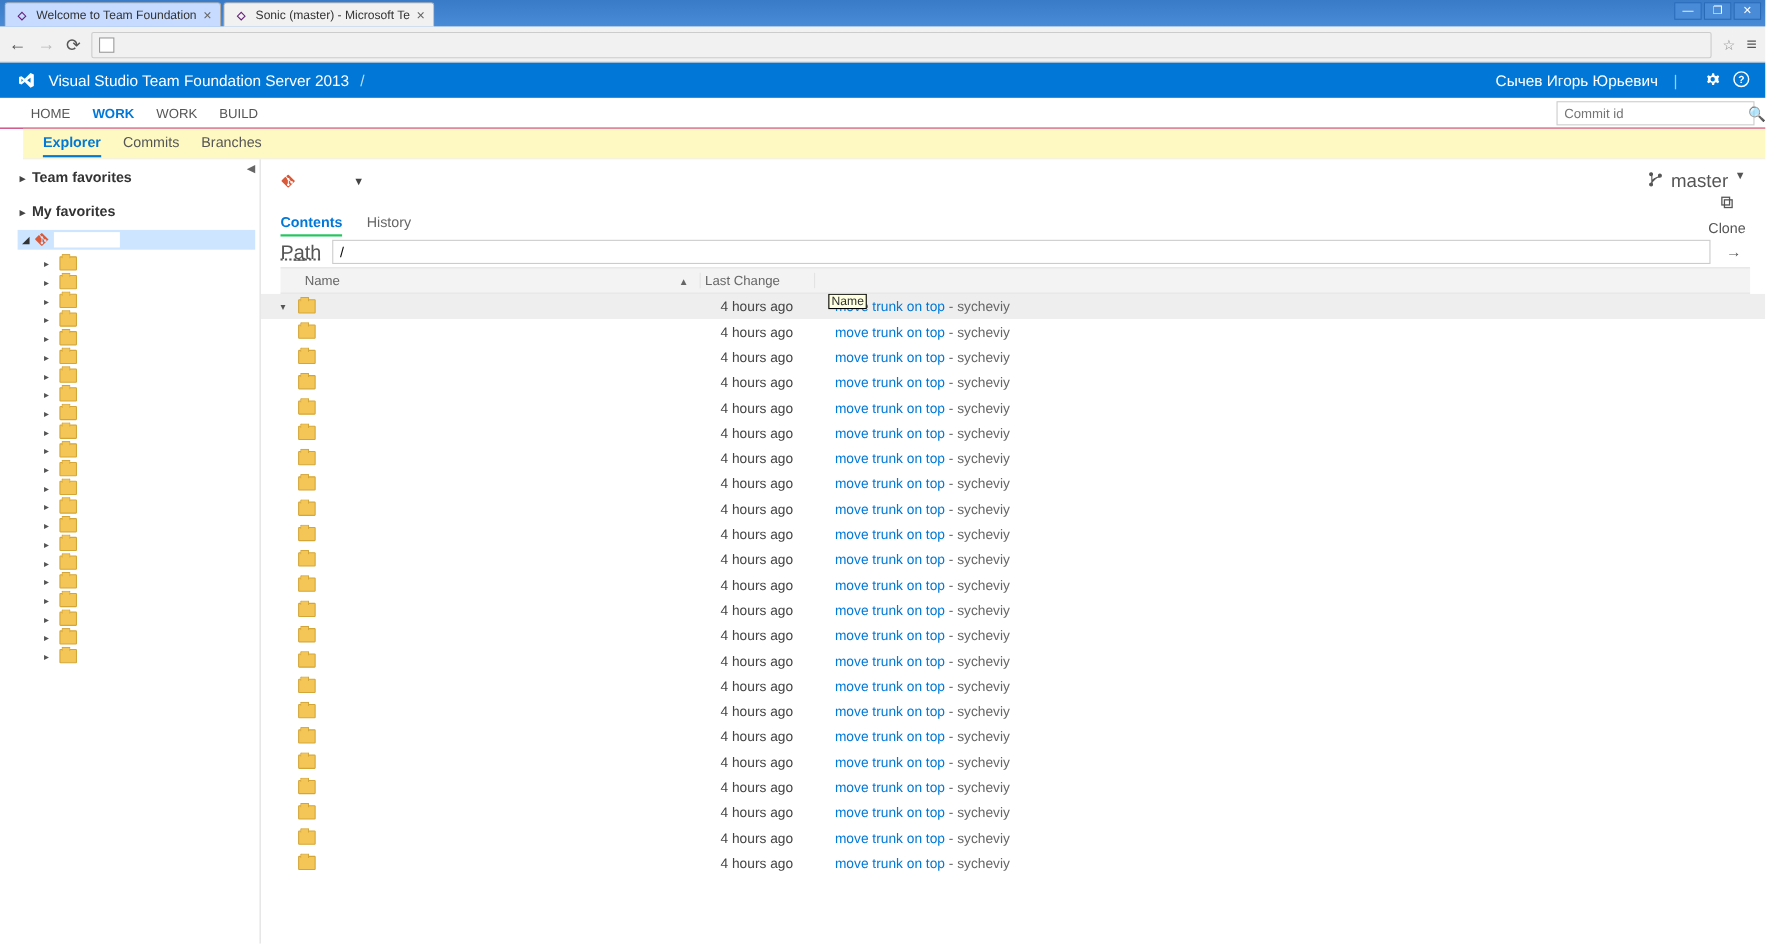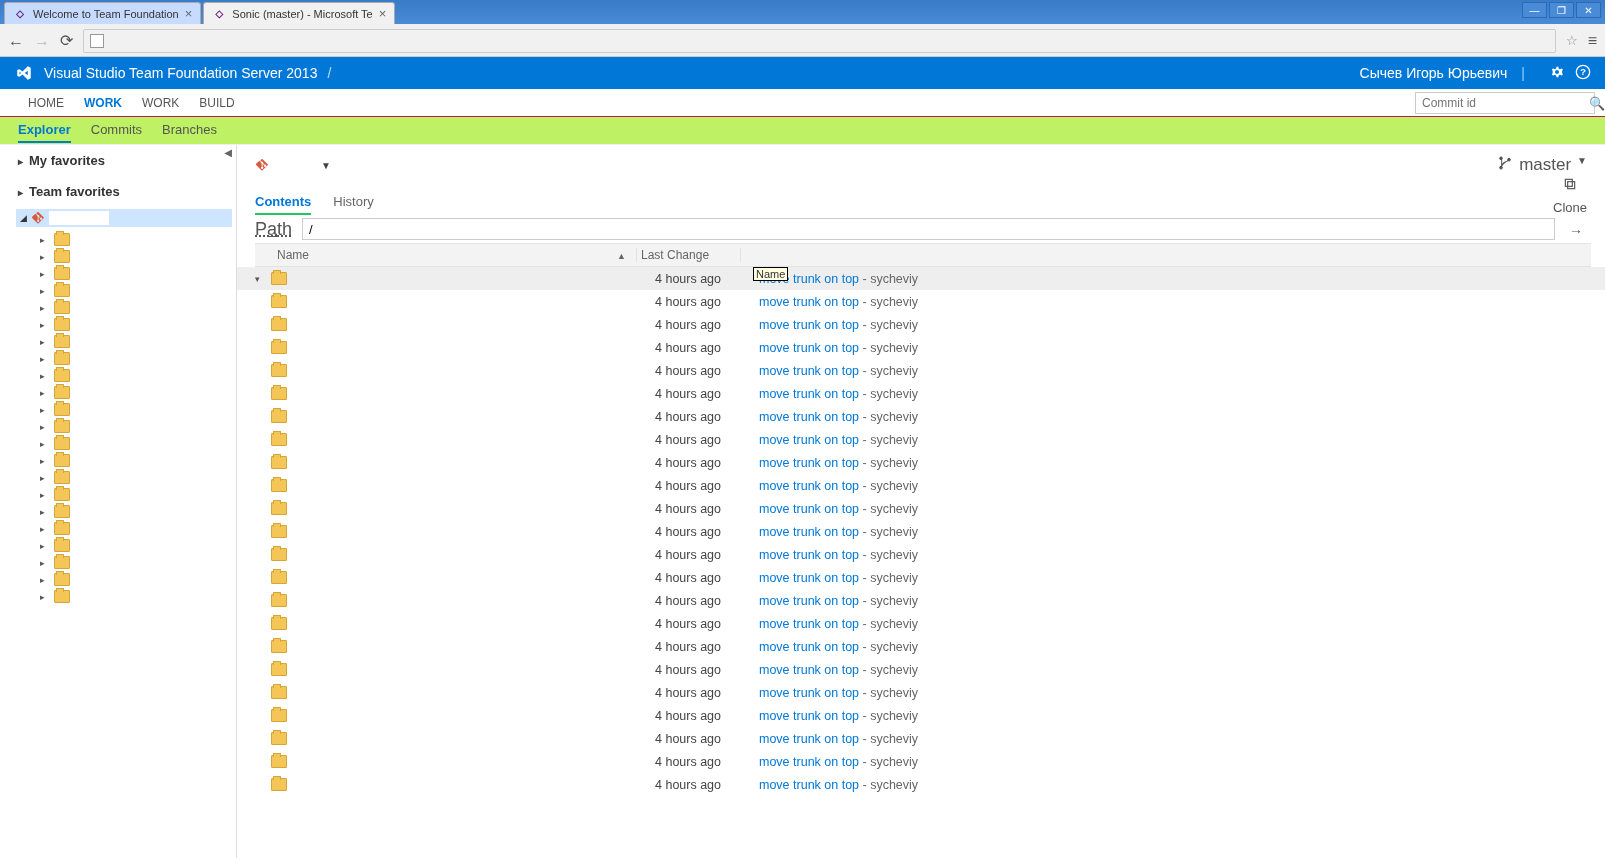--- a/index.html
+++ b/index.html
@@ -37,21 +37,21 @@
 
 .main-nav { height: 28px; border-bottom: 1px solid #be185d; background:#fff; display: flex; align-items: stretch; padding-left: 18px; }
 .main-nav-item { display: flex; align-items: center; padding: 0 10px; font-size: 12px; color: #555; cursor: pointer; }
 .main-nav-item.active { color: #0178d7; font-weight: 600; }
 .main-nav-spacer { flex:1; }
 .commit-search { width: 180px; height: 22px; border:1px solid #ccc; margin:3px 10px 0 0; display:flex; align-items:center; }
 .commit-search input { flex:1; border:none; outline:none; font-size:12px; padding:0 6px; color:#888; background:transparent; }
 .commit-search .mag { padding:0 6px; color:#666; cursor:pointer; }
 
 
-.sub-nav { height: 28px; display: flex; align-items: center; padding-left: 18px; gap: 20px; border-bottom: 1px solid #eee; background:#bef264; }
+.sub-nav { height: 28px; display: flex; align-items: center; padding-left: 18px; gap: 20px; border-bottom: 1px solid #eee; background:#fef9c3;margin-left:21px; }
 .sub-nav-item { font-size: 13px; color: #555; cursor: pointer; padding:4px 0; }
 .sub-nav-item.active { color: #0178d7; border-bottom: 2px solid #0178d7; font-weight:600; }
 
 
 .workspace { display: flex; height: calc(100vh - 57px - 32px - 28px - 28px); }
 .left-panel { width: 237px; border-right: 1px solid #ddd; background: #fff; position: relative; overflow-y:auto; }
 .collapse-handle { position:absolute; right:4px; top:2px; color:#666; font-size:10px; cursor:pointer; }
 .fav-header { padding: 8px 18px; font-weight: 600; font-size: 13px; cursor:pointer; }
 .fav-header::before { content:"▸"; margin-right:6px; font-size:10px; color:#444; display:inline-block; }
 .tree { padding-left: 12px; }
@@ -184,22 +184,22 @@
       <div class="sub-nav-item active">Explorer</div>
       <div class="sub-nav-item">Commits</div>
       <div class="sub-nav-item">Branches</div>
     </div>
 </div>
 
 <div class="workspace">
 
   <div class="left-panel">
     <span class="collapse-handle">◀</span>
+    <div class="fav-header">Team favorites</div>
     <div class="fav-header">My favorites</div>
-    <div class="fav-header">Team favorites</div>
     <div class="tree">
       <div class="tree-root">
         <span class="caret">◢</span>
         <span class="git-icon">
           <svg viewBox="0 0 24 24">
               <path fill="#d85a3a" d="M22 11L13 2a1.5 1.5 0 00-2 0L9 4l2.5 2.5A2 2 0 0114 9l2.5 2.5a2 2 0 11-1 1L13 10v5a2 2 0 11-1.5 0V9.5A2 2 0 0110 7L7.5 4.5 2 10a1.5 1.5 0 000 2l9 9a1.5 1.5 0 002 0l9-9a1.5 1.5 0 000-2z"></path>
             </svg>
         </span>
         <span style="background:#fff; min-width:60px; height:14px;"></span>
       </div>

